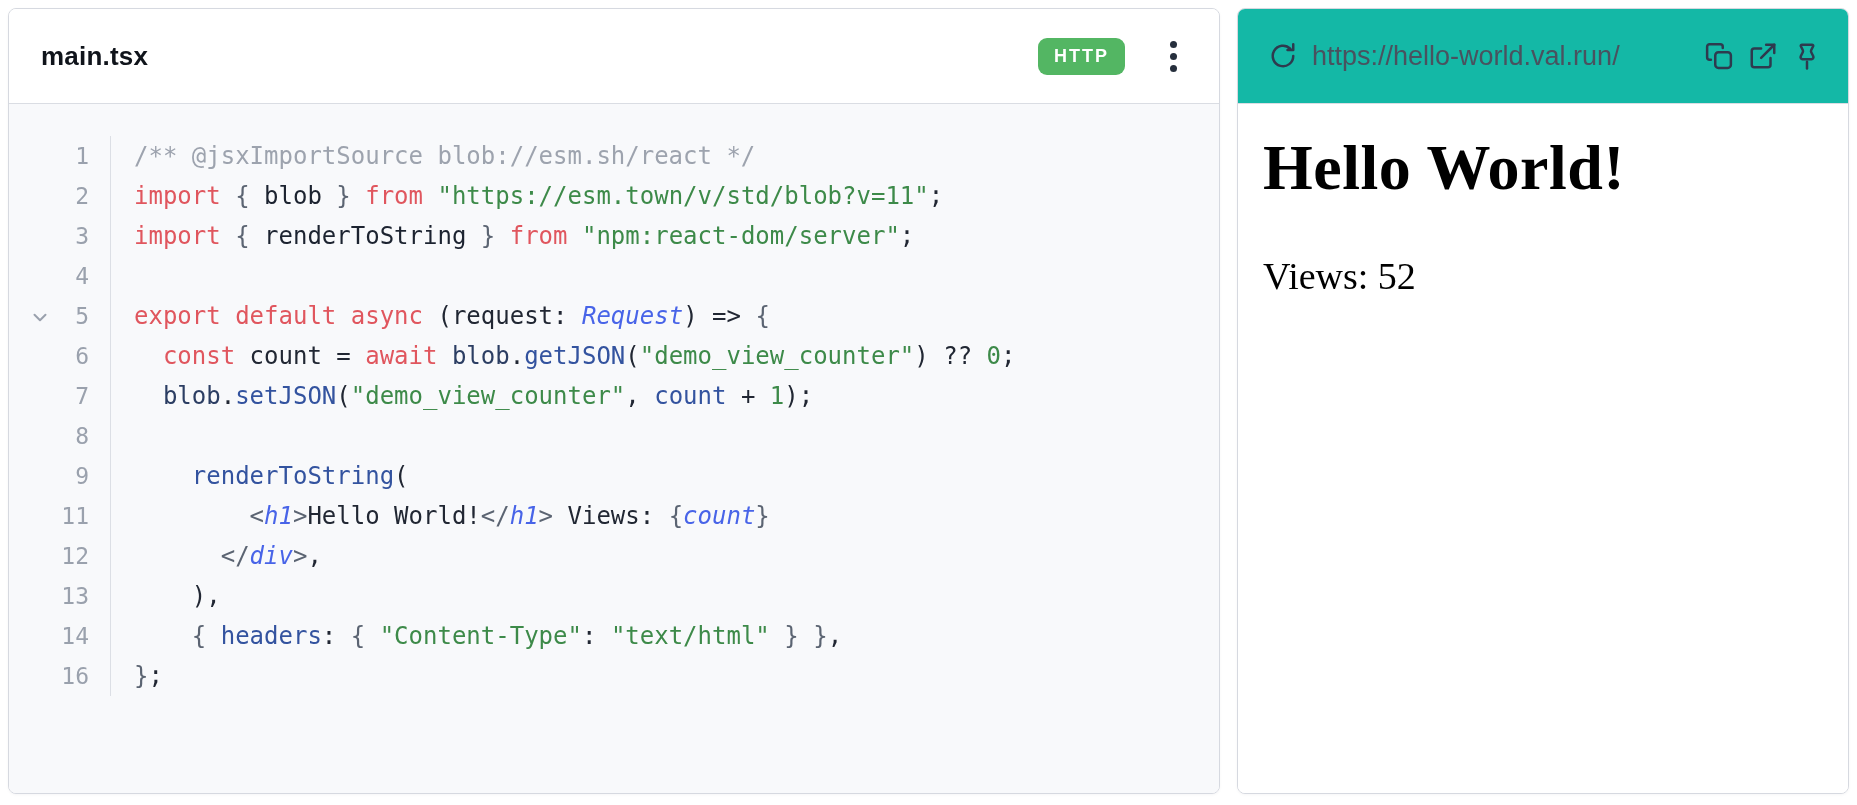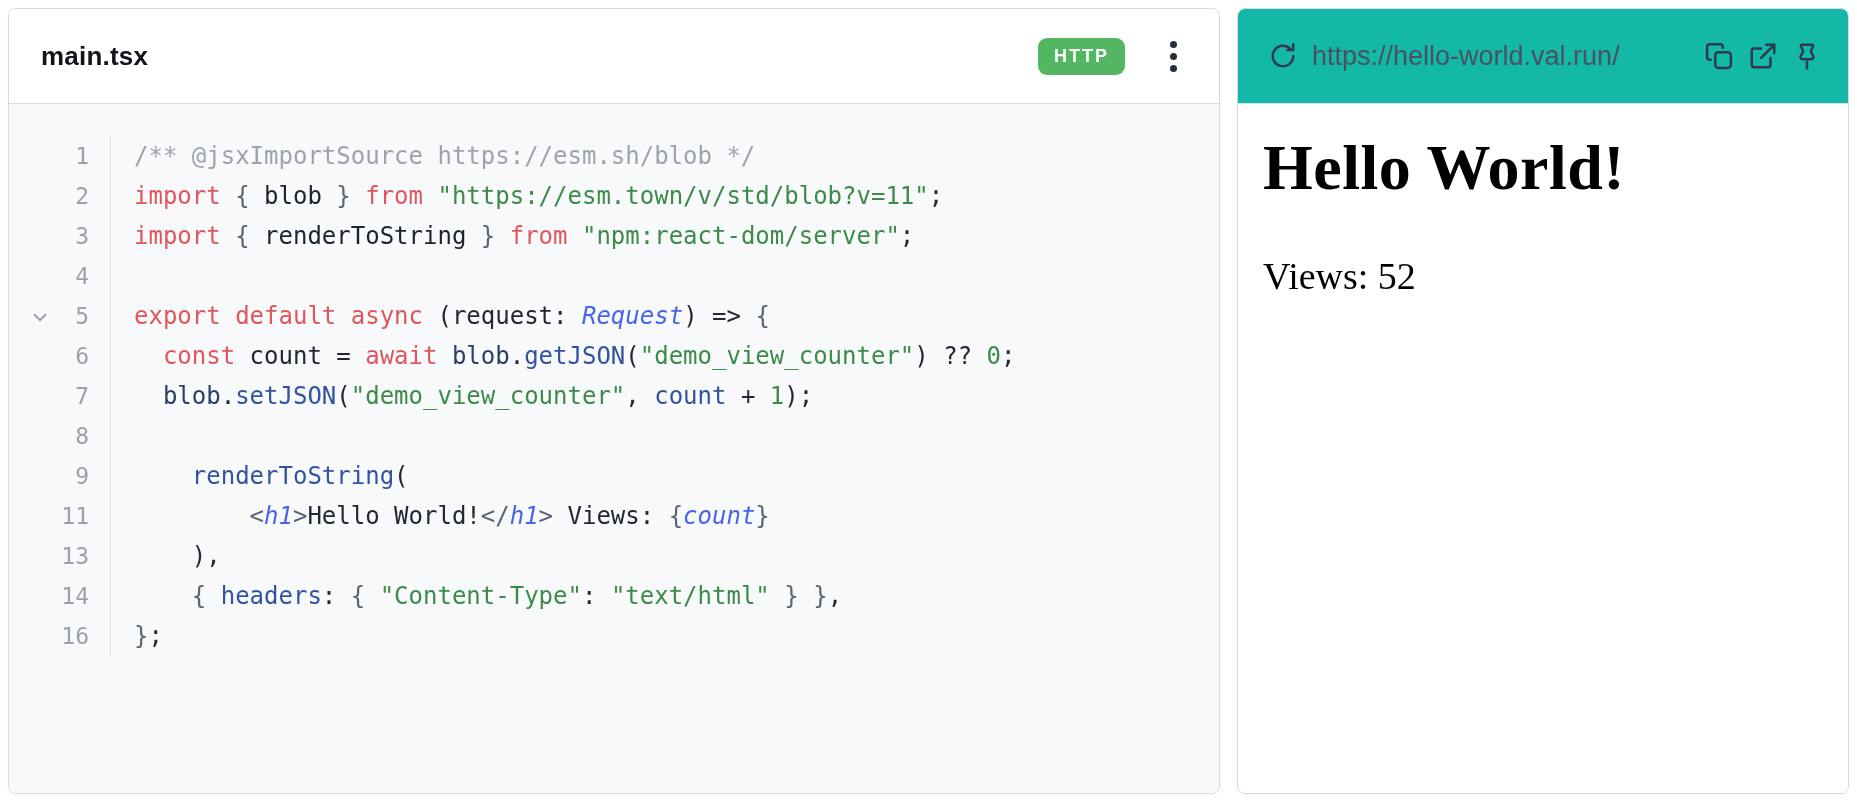--- a/index.html
+++ b/index.html
@@ -186,32 +186,33 @@
     <button class="http-badge">HTTP</button>
     <button class="kebab" aria-label="More options">
       <i></i>
       <i></i>
       <i></i>
     </button>
   </header>
 
   <div class="code-area">
     <div id="code-lines">
-        <div class="code-line"><div class="gutter"><span>1</span></div><div class="code-text"><span class="tk-c">/** @jsxImportSource https://esm.sh/blob */</span></div></div>
+        <div class="code-line"><div class="gutter"><span>1</span></div><div class="code-text"><span class="tk-c">/** @jsxImportSource blob://esm.sh/react */</span></div></div>
         <div class="code-line"><div class="gutter"><span>2</span></div><div class="code-text"><span class="tk-k">import</span><span class="tk-p"> </span><span class="tk-pu">{</span><span class="tk-p"> </span><span class="tk-d">blob</span><span class="tk-p"> </span><span class="tk-pu">}</span><span class="tk-p"> </span><span class="tk-k">from</span><span class="tk-p"> </span><span class="tk-s">"https://esm.town/v/std/blob?v=11"</span><span class="tk-p">;</span></div></div>
         <div class="code-line"><div class="gutter"><span>3</span></div><div class="code-text"><span class="tk-k">import</span><span class="tk-p"> </span><span class="tk-pu">{</span><span class="tk-p"> </span><span class="tk-d">renderToString</span><span class="tk-p"> </span><span class="tk-pu">}</span><span class="tk-p"> </span><span class="tk-k">from</span><span class="tk-p"> </span><span class="tk-s">"npm:react-dom/server"</span><span class="tk-p">;</span></div></div>
         <div class="code-line"><div class="gutter"><span>4</span></div><div class="code-text"></div></div>
         <div class="code-line"><div class="gutter"><button class="fold-toggle"><svg width="22" height="22" viewBox="0 0 24 24" fill="none" stroke="currentColor" stroke-width="2.2" stroke-linecap="round" stroke-linejoin="round">
                 <polyline points="6,9.5 12,15.5 18,9.5"></polyline>
               </svg></button><span>5</span></div><div class="code-text"><span class="tk-k">export</span><span class="tk-p"> </span><span class="tk-k">default</span><span class="tk-p"> </span><span class="tk-k">async</span><span class="tk-p"> (request: </span><span class="tk-t">Request</span><span class="tk-p">) =&gt; </span><span class="tk-pu">{</span></div></div>
         <div class="code-line"><div class="gutter"><span>6</span></div><div class="code-text"><span class="tk-p">  </span><span class="tk-k">const</span><span class="tk-p"> count = </span><span class="tk-k">await</span><span class="tk-p"> </span><span class="tk-v">blob</span><span class="tk-p">.</span><span class="tk-f">getJSON</span><span class="tk-p">(</span><span class="tk-s">"demo_view_counter"</span><span class="tk-p">) ?? </span><span class="tk-num">0</span><span class="tk-p">;</span></div></div>
         <div class="code-line"><div class="gutter"><span>7</span></div><div class="code-text"><span class="tk-p">  </span><span class="tk-v">blob</span><span class="tk-p">.</span><span class="tk-f">setJSON</span><span class="tk-p">(</span><span class="tk-s">"demo_view_counter"</span><span class="tk-p">, </span><span class="tk-f">count</span><span class="tk-p"> + </span><span class="tk-num">1</span><span class="tk-p">);</span></div></div>
         <div class="code-line"><div class="gutter"><span>8</span></div></div>
         <div class="code-line"><div class="gutter"><span>9</span></div><div class="code-text"><span class="tk-p">    </span><span class="tk-f">renderToString</span><span class="tk-p">(</span></div></div>
         <div class="code-line"><div class="gutter"><span>11</span></div><div class="code-text"><span class="tk-p">        </span><span class="tk-pu">&lt;</span><span class="tk-t">h1</span><span class="tk-pu">&gt;</span><span class="tk-p">Hello World!</span><span class="tk-pu">&lt;/</span><span class="tk-t">h1</span><span class="tk-pu">&gt;</span><span class="tk-p"> Views: </span><span class="tk-pu">{</span><span class="tk-t">count</span><span class="tk-pu">}</span></div></div>
+        <div class="code-line"><div class="gutter"><span>12</span></div><div class="code-text"><span class="tk-p">      </span><span class="tk-pu">&lt;/</span><span class="tk-t">div</span><span class="tk-pu">&gt;</span><span class="tk-p">,</span></div></div>
         <div class="code-line"><div class="gutter"><span>13</span></div><div class="code-text"><span class="tk-p">    ),</span></div></div>
         <div class="code-line"><div class="gutter"><span>14</span></div><div class="code-text"><span class="tk-p">    </span><span class="tk-pu">{</span><span class="tk-p"> </span><span class="tk-f">headers</span><span class="tk-p">: </span><span class="tk-pu">{</span><span class="tk-p"> </span><span class="tk-s">"Content-Type"</span><span class="tk-p">: </span><span class="tk-s">"text/html"</span><span class="tk-p"> </span><span class="tk-pu">}</span><span class="tk-p"> </span><span class="tk-pu">}</span><span class="tk-p">,</span></div></div>
         <div class="code-line"><div class="gutter"><span>16</span></div><div class="code-text"><span class="tk-pu">}</span><span class="tk-p">;</span></div></div>
       </div>
   </div>
 </section>
 
 <section class="panel panel-right">
   <header class="preview-header">
     <button class="icon-btn" aria-label="Refresh">

